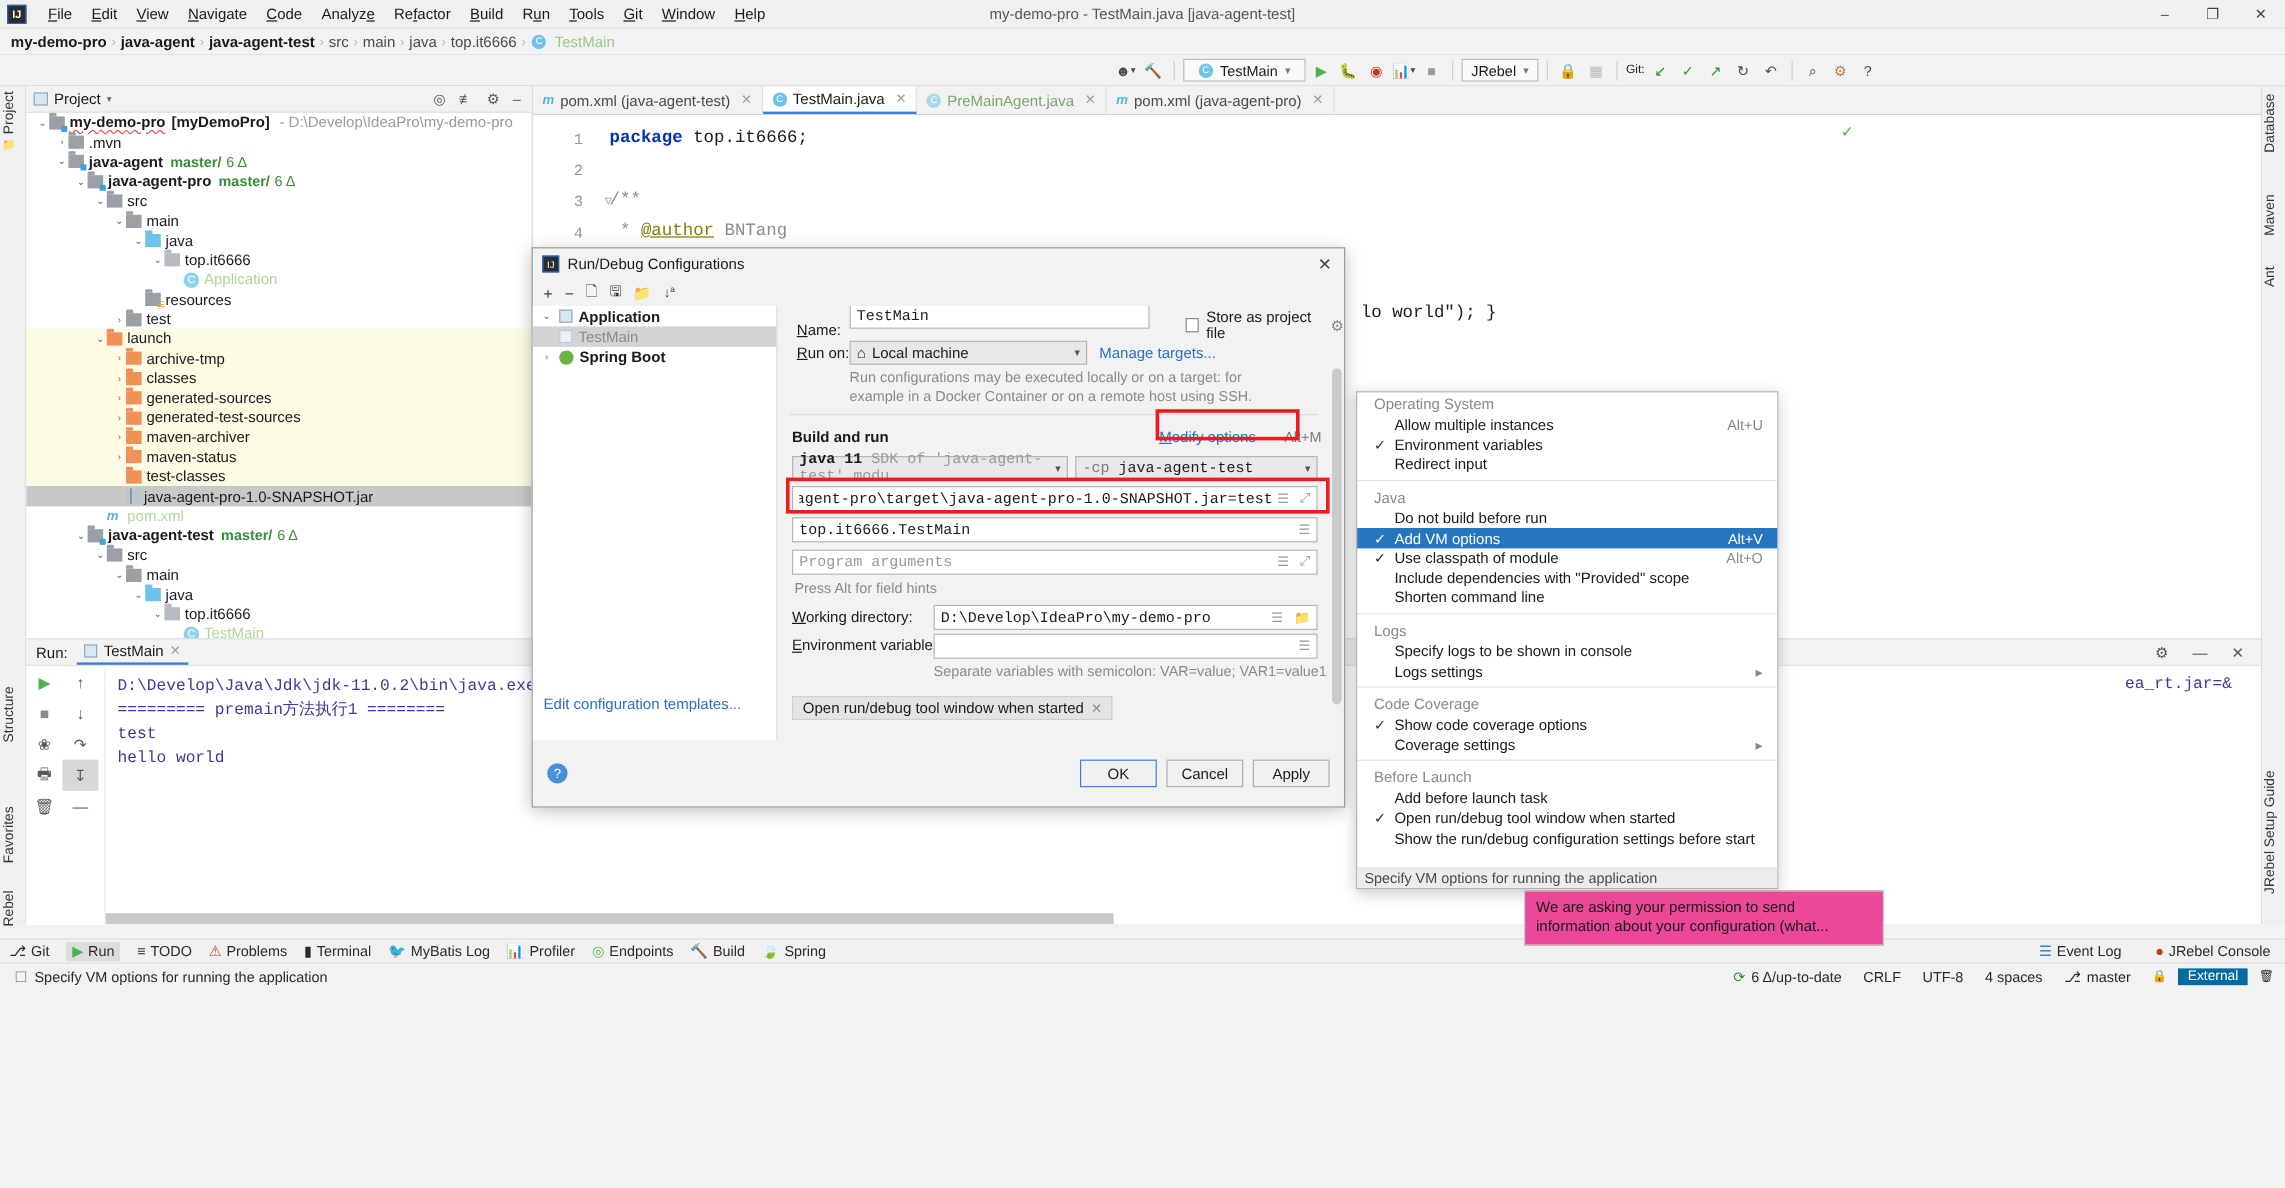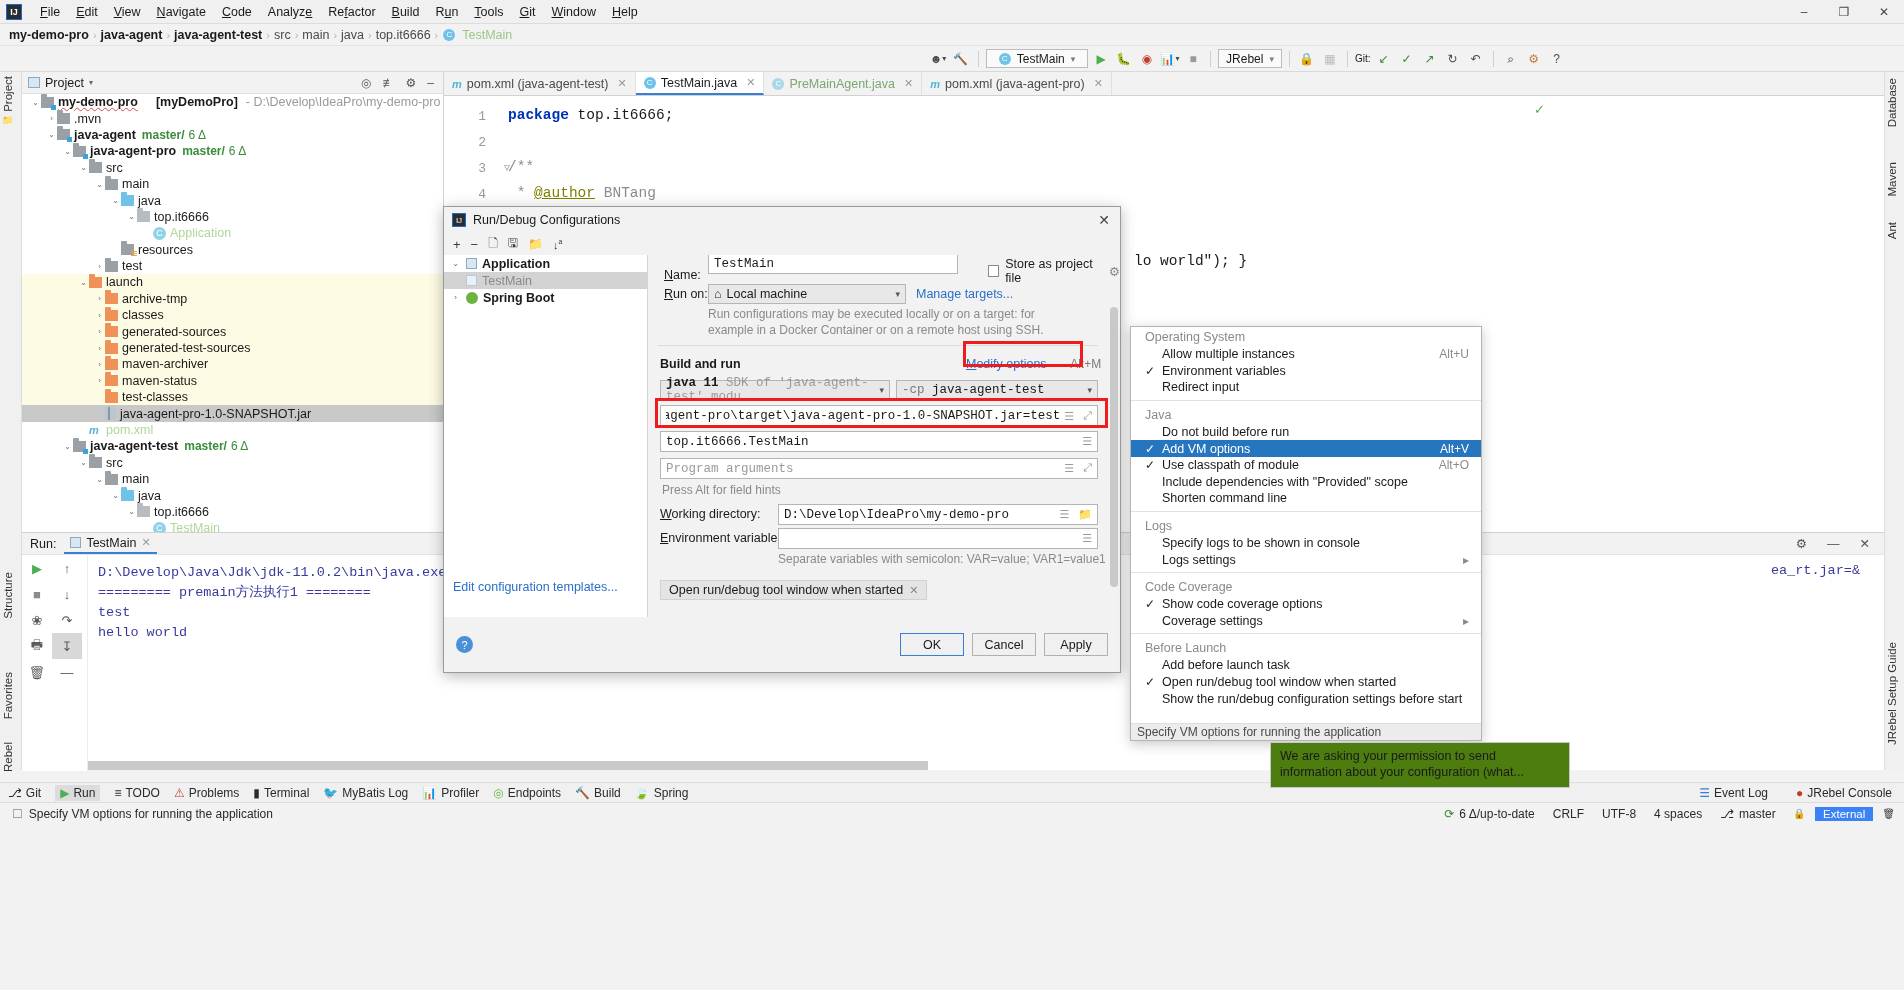--- a/index.html
+++ b/index.html
@@ -186,21 +186,21 @@
   .bb { display:flex; align-items:center; gap:4px; color:#2a2a2a; }
 
   
   #statusbar {
     position:absolute; left:0; top:802px; width:1904px; height:22px;
     background:#f2f2f2; border-top:1px solid #dcdcdc;
     display:flex; align-items:center; font-size:12px; color:#2a2a2a; padding-left:6px;
   }
   #statusbar .sp { flex:1; }
   .sbi { padding:0 9px; display:flex; align-items:center; gap:5px; }
-  .ext-badge { background:#3b82f6; color:#fff; padding:1px 8px; font-size:11.5px; }
+  .ext-badge { background:#0369a1; color:#fff; padding:1px 8px; font-size:11.5px; }
 
   
   #dialog {
     position:absolute; left:443px; top:206px; width:678px; height:467px;
     background:#f2f2f2; border:1px solid #9a9a9a;
     box-shadow:0 3px 14px rgba(0,0,0,.28);
   }
   #dlg-title { height:26px; display:flex; align-items:center; gap:7px; padding:0 8px;
                font-size:12.5px; }
   #dlg-title .ij { width:14px; height:14px; background:#2c2c2c; color:#fff; font-size:8px;
@@ -265,41 +265,42 @@
   .pitem.sel { background:#2675bf; color:#fff; }
   .pitem.sel .chk, .pitem.sel .sc { color:#fff; }
   .psep { height:1px; background:#e2e2e2; margin:4px 0; }
   #popup-foot { position:absolute; left:0; right:0; bottom:0; height:17px;
                 background:#ececec; border-top:1px solid #dedede;
                 display:flex; align-items:center; padding-left:6px;
                 font-size:12px; color:#4a4a4a; }
 
   
   #toast { position:absolute; left:1270px; top:742px; width:300px; height:46px;
-           background:#4d7c0f; border:1px solid #c8c8c8; font-size:12.5px;
+           background:#ec4899; border:1px solid #c8c8c8; font-size:12.5px;
            color:#1a1a1a; padding:5px 9px; line-height:16px; }
 </style>
 </head>
 <body>
 
 <div id="titlebar">
   <div id="ij-logo">IJ</div>
   <div class="menu-item"><u>F</u><span>ile</span></div>
   <div class="menu-item"><u>E</u>dit</div>
   <div class="menu-item"><u>V</u>iew</div>
   <div class="menu-item"><u>N</u>avigate</div>
   <div class="menu-item"><u>C</u>ode</div>
   <div class="menu-item">Analyz<u>e</u></div>
   <div class="menu-item">Re<u>f</u>actor</div>
   <div class="menu-item"><u>B</u>uild</div>
   <div class="menu-item">R<u>u</u>n</div>
   <div class="menu-item"><u>T</u>ools</div>
   <div class="menu-item"><u>G</u>it</div>
   <div class="menu-item"><u>W</u>indow</div>
   <div class="menu-item"><u>H</u>elp</div>
+  <div id="win-title">my-demo-pro - TestMain.java [java-agent-test]</div>
   <div id="winbtns">
     <div class="wbtn">–</div>
     <div class="wbtn">❐</div>
     <div class="wbtn">✕</div>
   </div>
 </div>
 
 <div id="navbar">
   <div class="crumb bold">my-demo-pro</div>
   <span class="crumb-sep">›</span>
@@ -441,21 +442,21 @@
     <span class="hico">–</span>
   </div>
   <div id="tree">
       <div class="trow">
         <span style="width:8px;flex:none"></span>
         <span class="arr">⌄</span>
         <span class="fold gray">
           <span class="badge-sq"></span>
         </span>
         <span class="tlabel bold squig">my-demo-pro</span>
-        <span class="tlabel bold" style="margin-left:18px">[myDemoPro]</span>
+        <span class="tlabel bold" style="margin-left:5px">[myDemoPro]</span>
         <span class="tlabel path" style="margin-left:8px">- D:\Develop\IdeaPro\my-demo-pro</span>
       </div>
       <div class="trow">
         <span style="width:24px;flex:none"></span>
         <span class="arr">›</span>
         <span class="fold gray"></span>
         <span class="tlabel">.mvn</span>
       </div>
       <div class="trow">
         <span style="width:24px;flex:none"></span>

